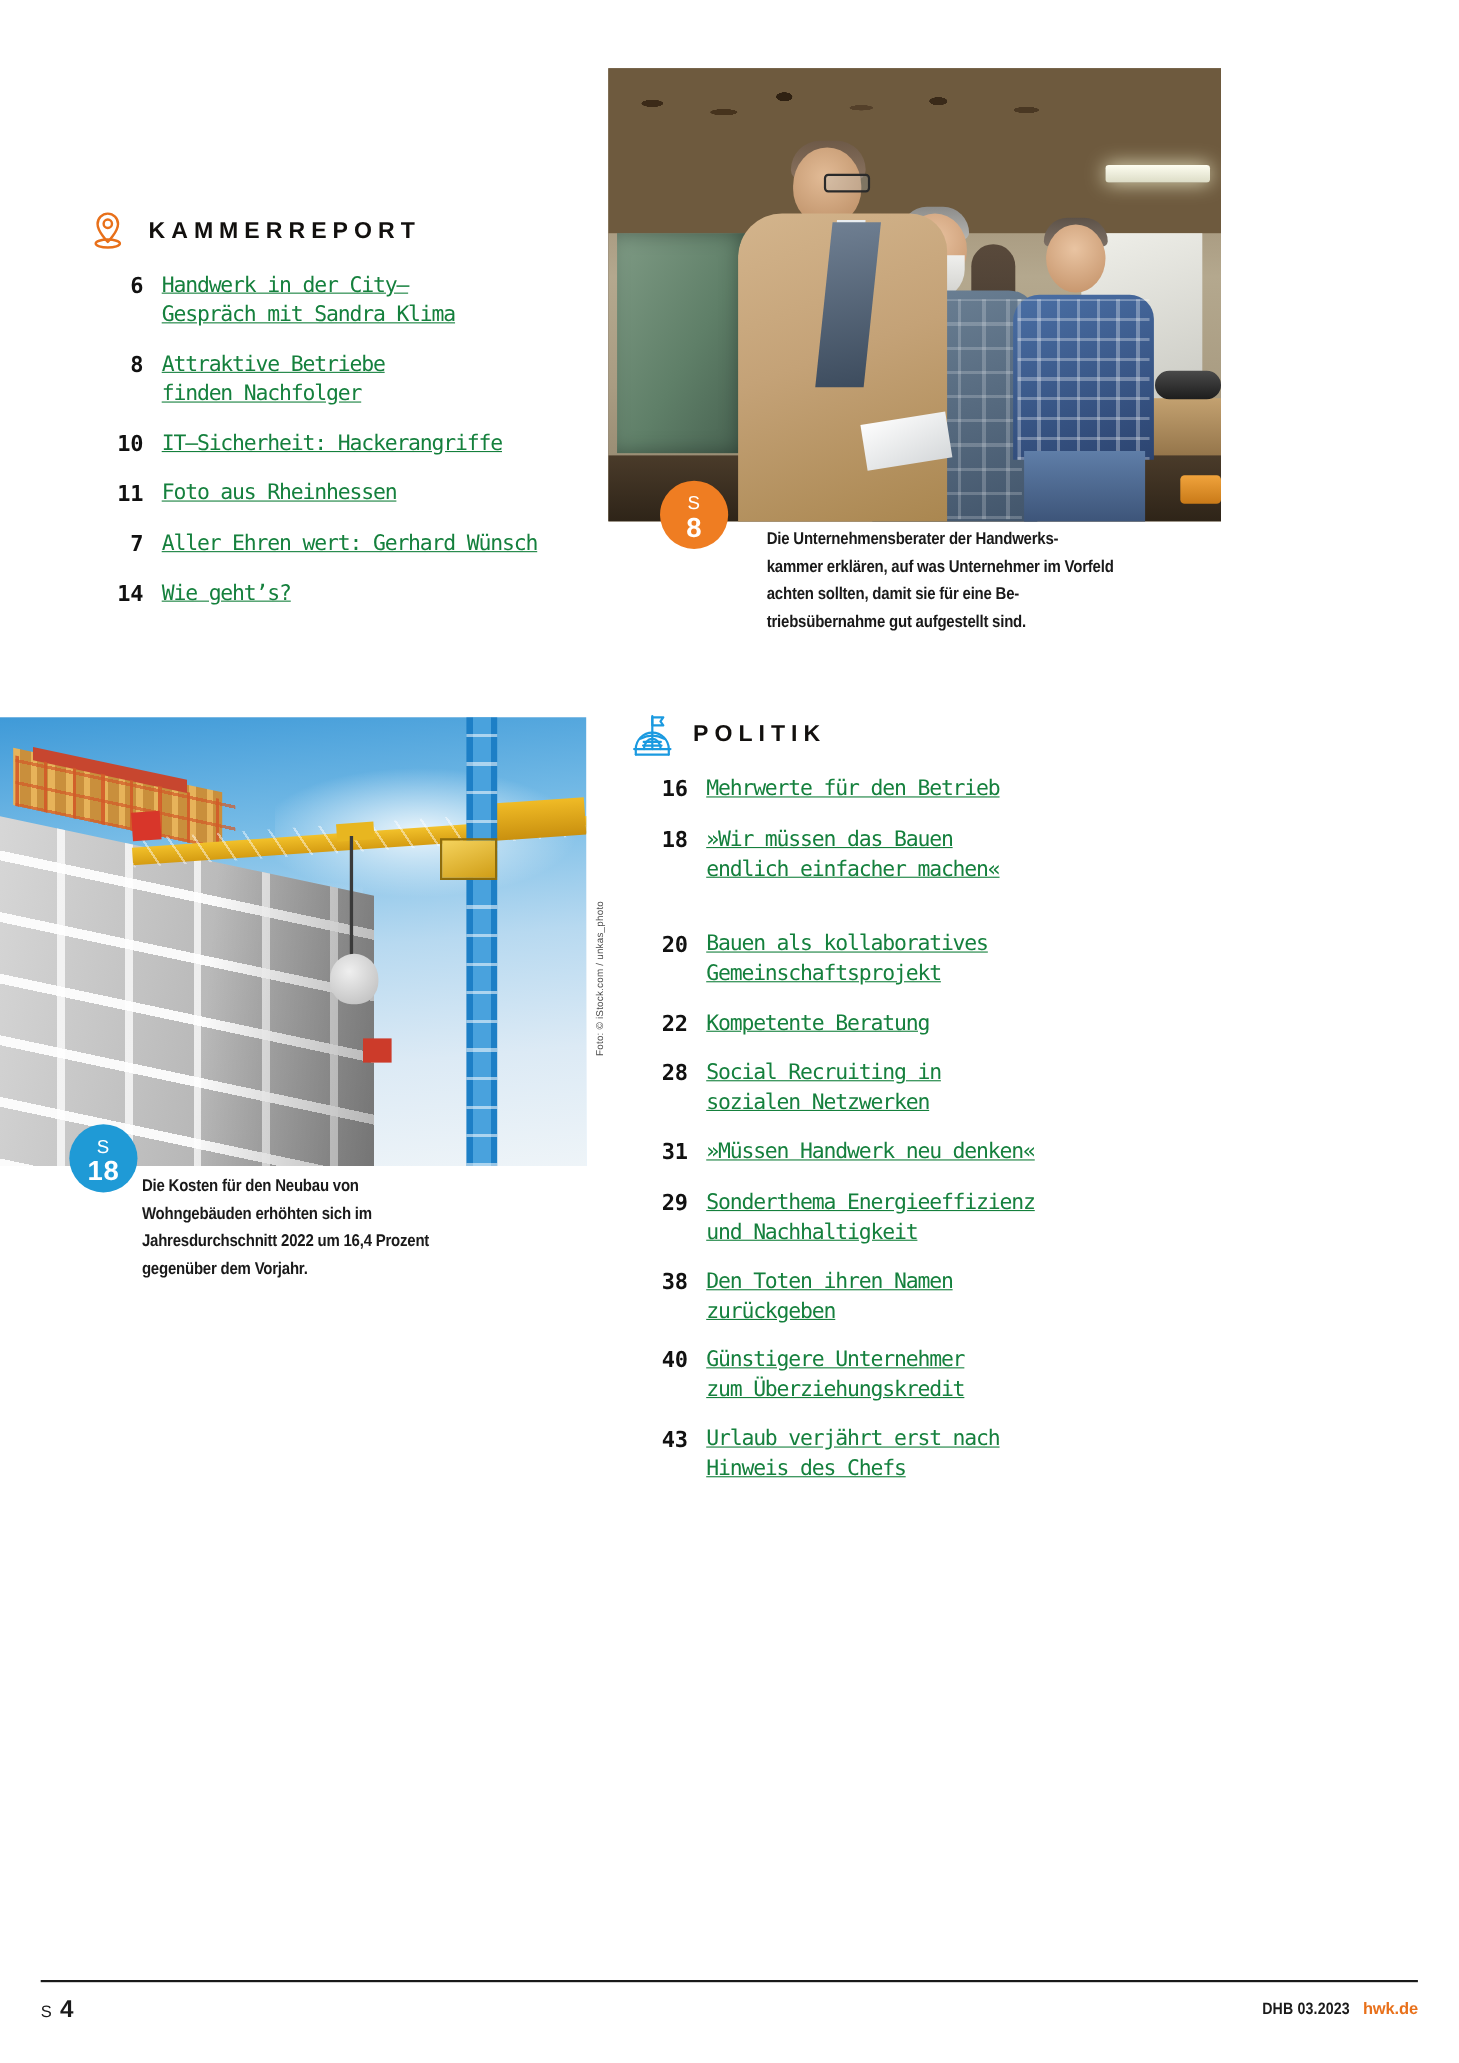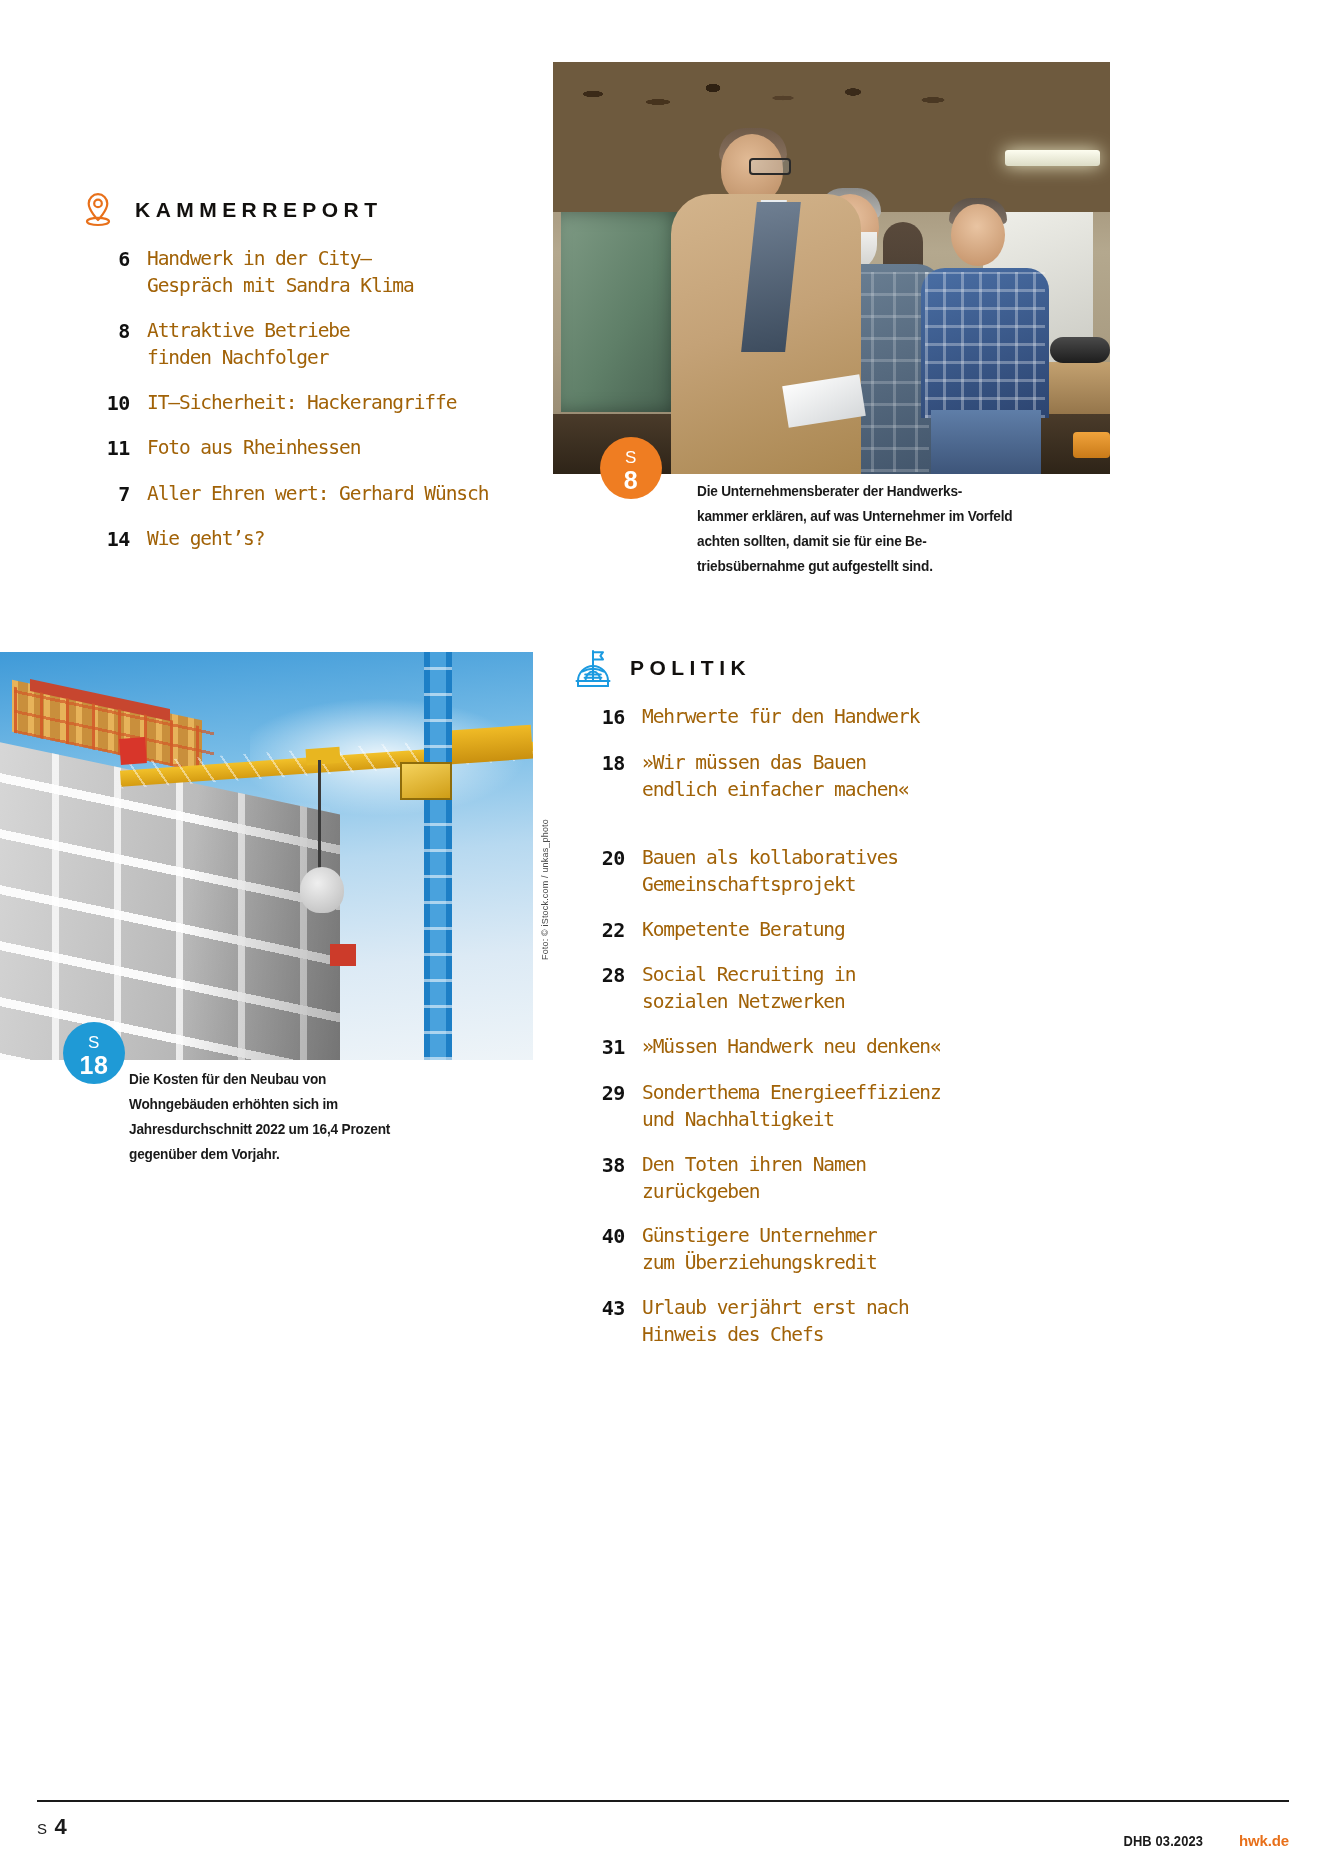--- a/index.html
+++ b/index.html
@@ -409,23 +409,24 @@
     line-height: 1.38;
     padding-right: 0;
     letter-spacing: -0.02em;
   }
   .toc-text {
     padding-left: 17px;
     font-family: "DejaVu Sans Mono", monospace;
     font-weight: 400;
     font-size: 19.5px;
     line-height: 1.38;
-    color: #a16207;
+    color: #15803d;
     letter-spacing: -0.055em;
     white-space: pre-line;
+    text-decoration: underline;
   }
 
   
   .sec-kammerreport { left: 78px;  top: 190px;  width: 470px; }
   .sec-politik      { left: 573px; top: 648px;  width: 520px; }
   .sec-betrieb      { left: 573px; top: 845px;  width: 520px; }
 
   
   .footer-rule {
     position: absolute;
@@ -454,23 +455,22 @@
     font-size: 22px;
     font-weight: 700;
     color: #1a1a1a;
   }
   .footer-right {
     position: absolute;
     right: 37px;
     top: 1818px;
     display: flex;
     align-items: flex-end;
-    gap: 30px;
+    gap: 6px;
     font-family: "Liberation Sans Narrow", "Liberation Sans", sans-serif;
-    margin-top: 14px;
   }
   .footer-issue {
     font-size: 15px;
     font-weight: 700;
     color: #1a1a1a;
     letter-spacing: .01em;
     transform: scaleX(.86);
     transform-origin: right baseline;
   }
   .footer-url {
@@ -619,21 +619,21 @@
           <path d="M11.5 33c0-5.2 3.4-9.4 7.5-9.4s7.5 4.2 7.5 9.4"></path>
           <line x1="19" y1="3" x2="19" y2="18"></line>
           <path d="M19 4.2h10l-2.6 3.6 2.6 3.6H19z"></path>
         </svg>
       </span>
       <span class="sec-title">POLITIK</span>
     </div>
     <ul class="toc-list">
       <li class="toc-item">
         <span class="toc-num">16</span>
-        <span class="toc-text">Mehrwerte für den Handwerk</span>
+        <span class="toc-text">Mehrwerte für den Betrieb</span>
       </li>
       <li class="toc-item">
         <span class="toc-num">18</span>
         <span class="toc-text">»Wir müssen das Bauen
 endlich einfacher machen«</span>
       </li>
     </ul>
   </div>
 
   <div class="toc-section sec-betrieb">

